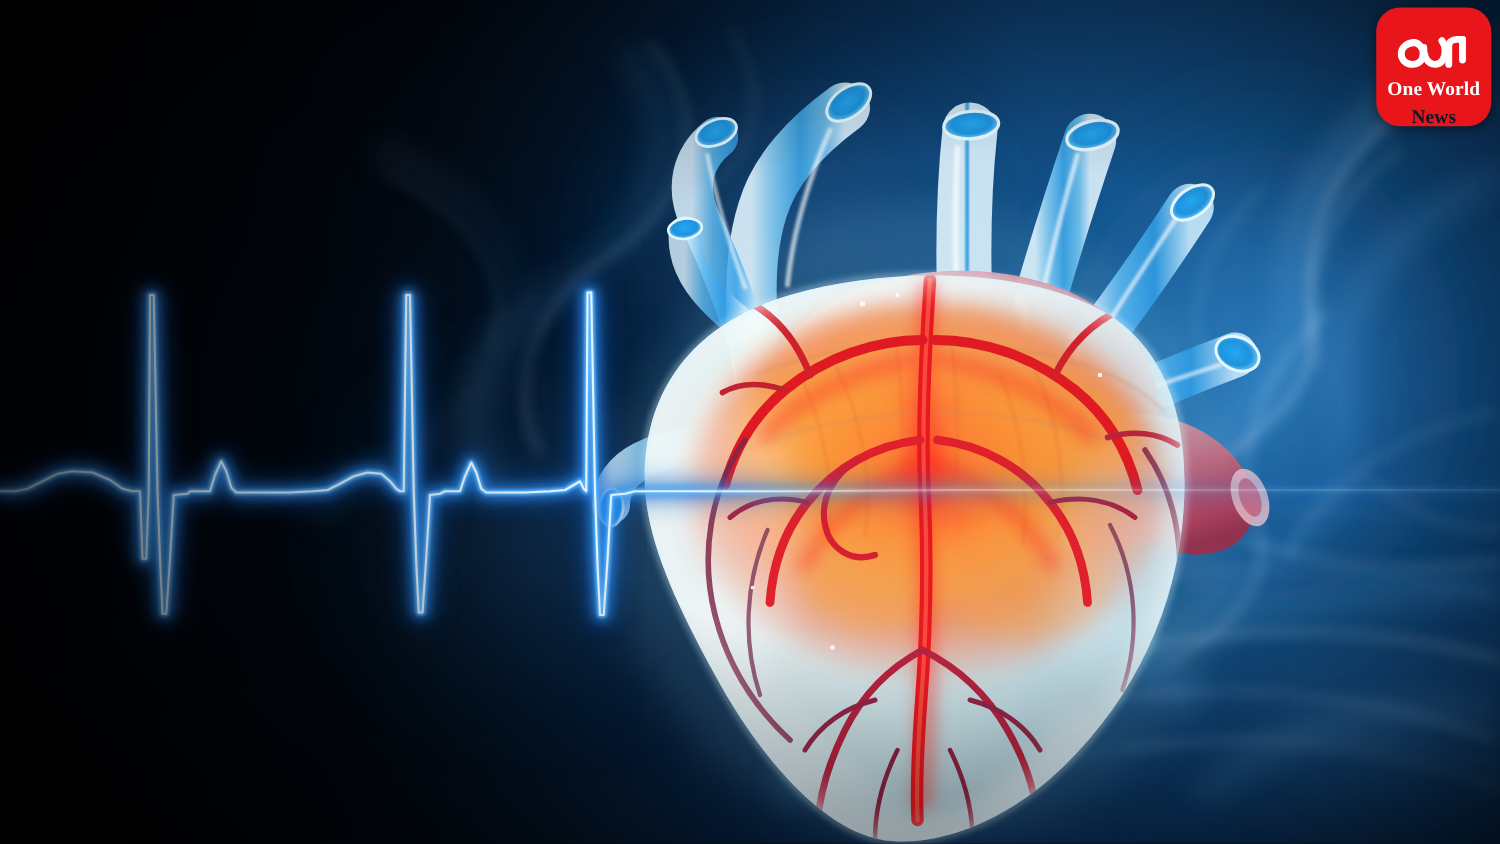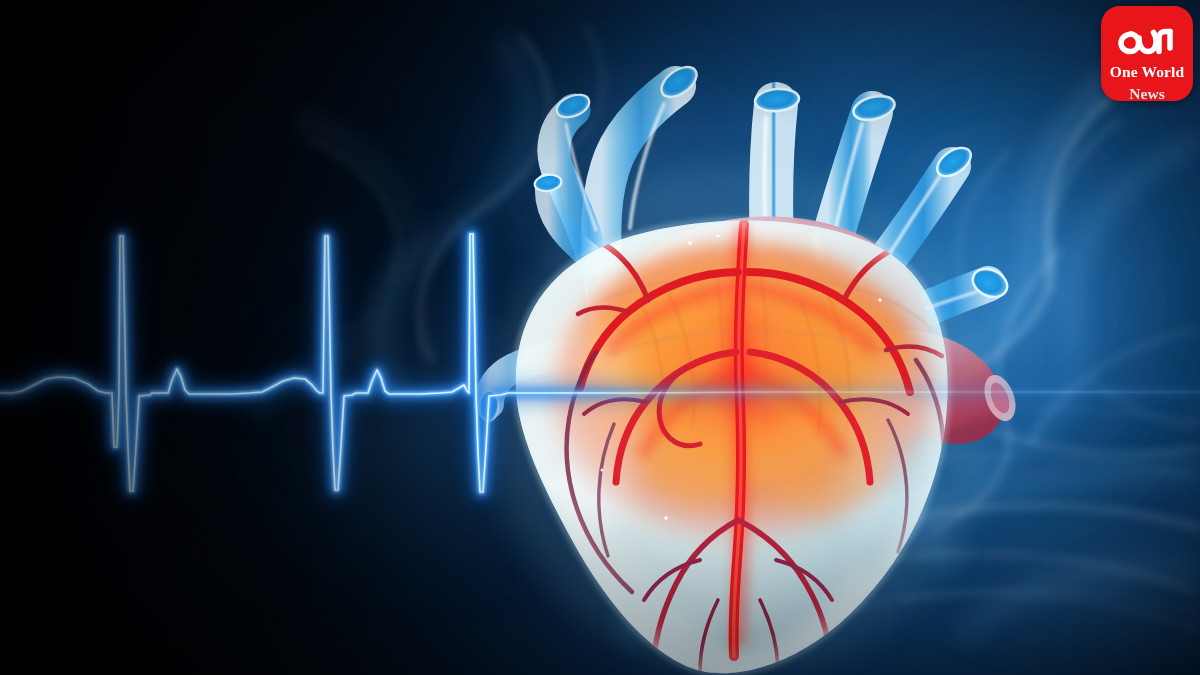--- a/index.html
+++ b/index.html
@@ -64,21 +64,21 @@
     box-sizing:border-box;
     overflow:hidden;
   }
   .logo-mark{width:62px;height:34px;display:block;}
   .logo-line1{
     color:#fff;font-family:"Liberation Serif","DejaVu Serif",serif;
     font-size:15.5px;font-weight:700;line-height:1;
     margin-top:7px;letter-spacing:.1px;white-space:nowrap;
   }
   .logo-line2{
-    color:#e5e5e5;font-family:"Liberation Serif","DejaVu Serif",serif;
+    color:#0f172a;font-family:"Liberation Serif","DejaVu Serif",serif;
     font-size:15.5px;font-weight:700;line-height:1;
     margin-top:6px;letter-spacing:.1px;white-space:nowrap;
   }
 </style>
 </head>
 <body>
 
 <div id="stage">
 
   <div class="bg-base"></div>

